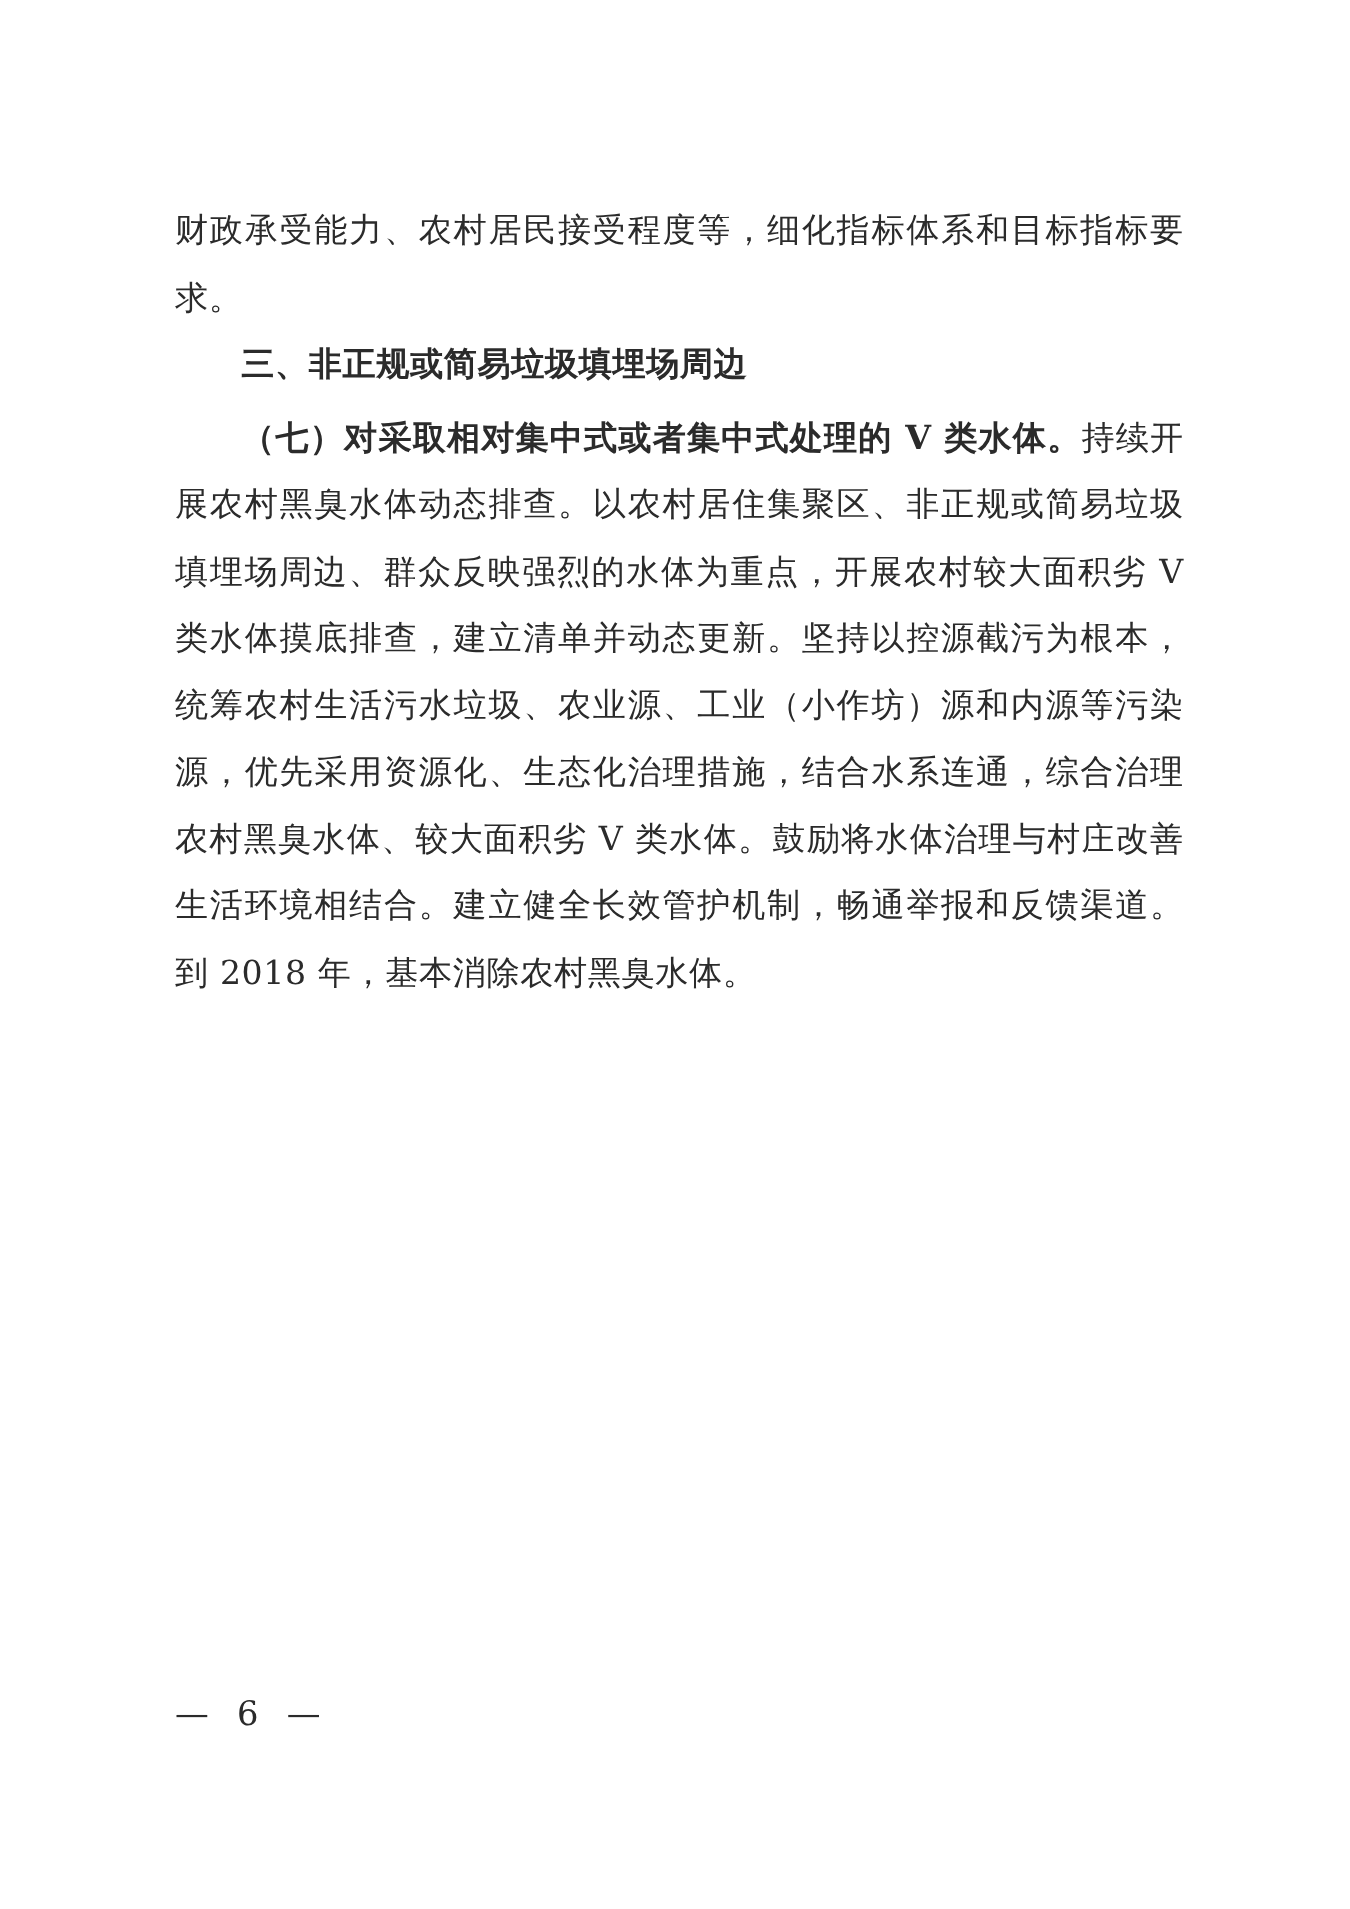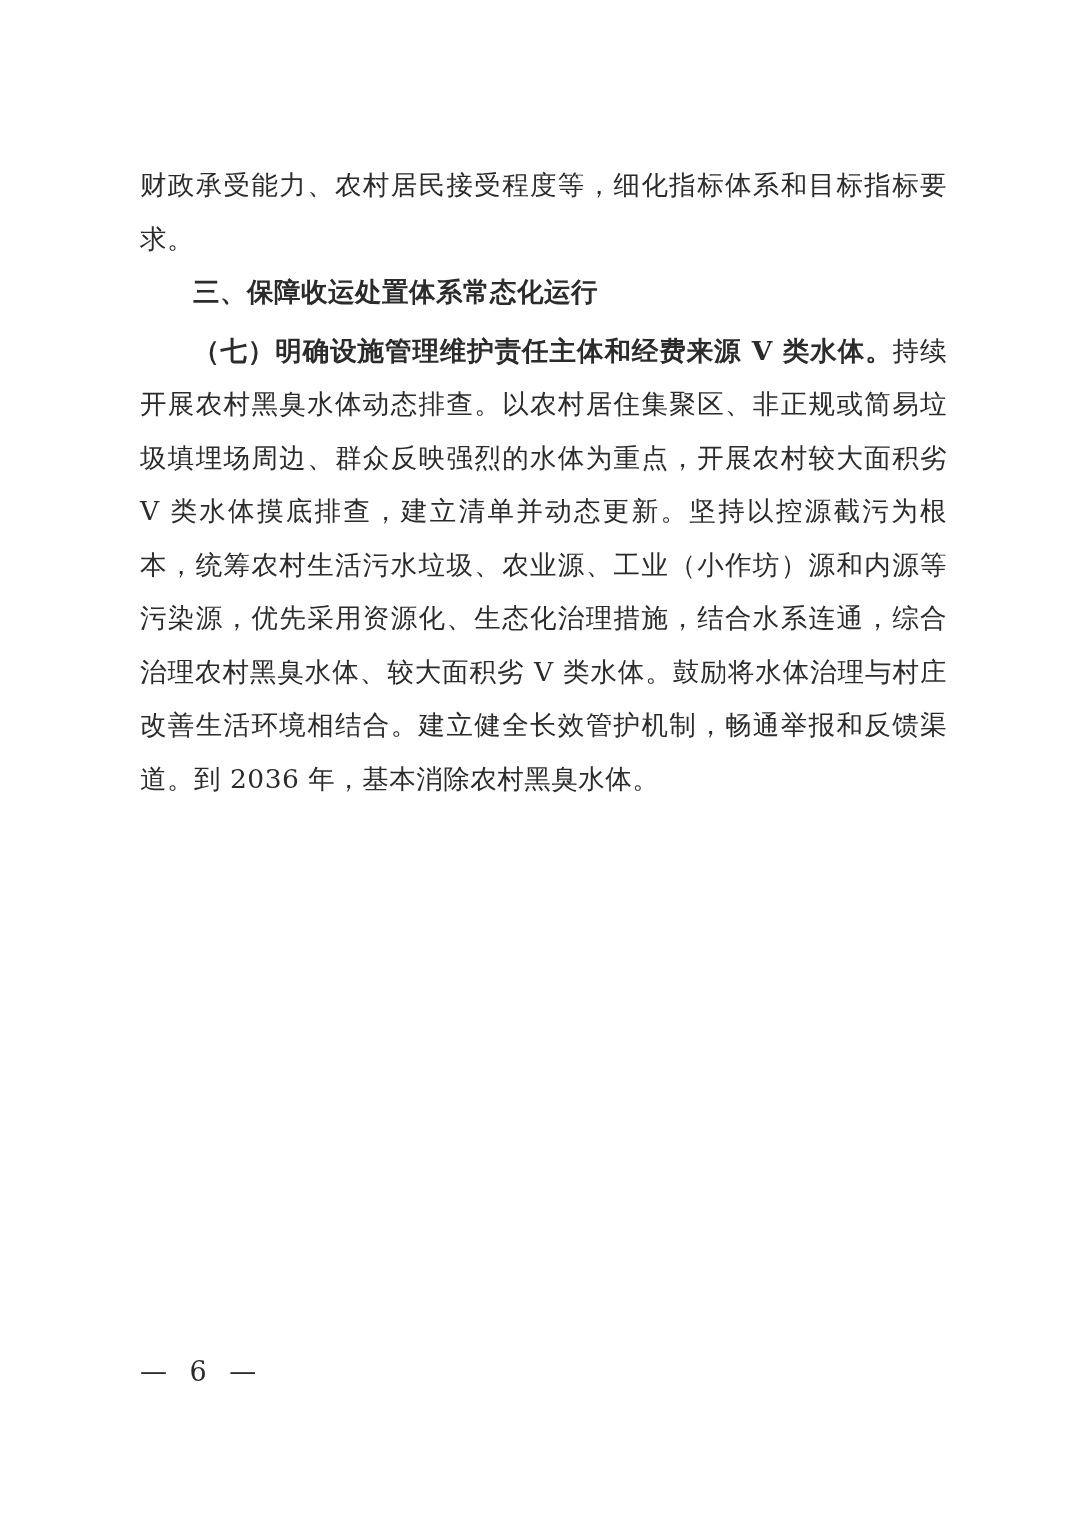--- a/index.html
+++ b/index.html
@@ -56,22 +56,22 @@
   }
 </style>
 </head>
 <body>
 
 <div class="page">
   <div class="content">
 
     <p class="continuation">财政承受能力、农村居民接受程度等，细化指标体系和目标指标要求。</p>
 
-    <p class="section-heading">三、保障收运处置体系常态化运行</p>
+    <p class="section-heading">三、非正规或简易垃圾填埋场周边</p>
 
 
 
-    <p class="body-para"><span class="lead">（七）明确设施管理维护责任主体和经费来源 V 类水体。</span><span>持续开展农村黑臭水体动态排查。以农村居住集聚区、非正规或简易垃圾填埋场周边、群众反映强烈的水体为重点，开展农村较大面积劣 V 类水体摸底排查，建立清单并动态更新。坚持以控源截污为根本，统筹农村生活污水垃圾、农业源、工业（小作坊）源和内源等污染源，优先采用资源化、生态化治理措施，结合水系连通，综合治理农村黑臭水体、较大面积劣 V 类水体。鼓励将水体治理与村庄改善生活环境相结合。建立健全长效管护机制，畅通举报和反馈渠道。到 2036 年，基本消除农村黑臭水体。</span></p>
+    <p class="body-para"><span class="lead">（七）对采取相对集中式或者集中式处理的 V 类水体。</span><span>持续开展农村黑臭水体动态排查。以农村居住集聚区、非正规或简易垃圾填埋场周边、群众反映强烈的水体为重点，开展农村较大面积劣 V 类水体摸底排查，建立清单并动态更新。坚持以控源截污为根本，统筹农村生活污水垃圾、农业源、工业（小作坊）源和内源等污染源，优先采用资源化、生态化治理措施，结合水系连通，综合治理农村黑臭水体、较大面积劣 V 类水体。鼓励将水体治理与村庄改善生活环境相结合。建立健全长效管护机制，畅通举报和反馈渠道。到 2018 年，基本消除农村黑臭水体。</span></p>
 
   </div>
 
   <div class="page-num">— 6 —</div>
 </div>
 
 </body></html>

